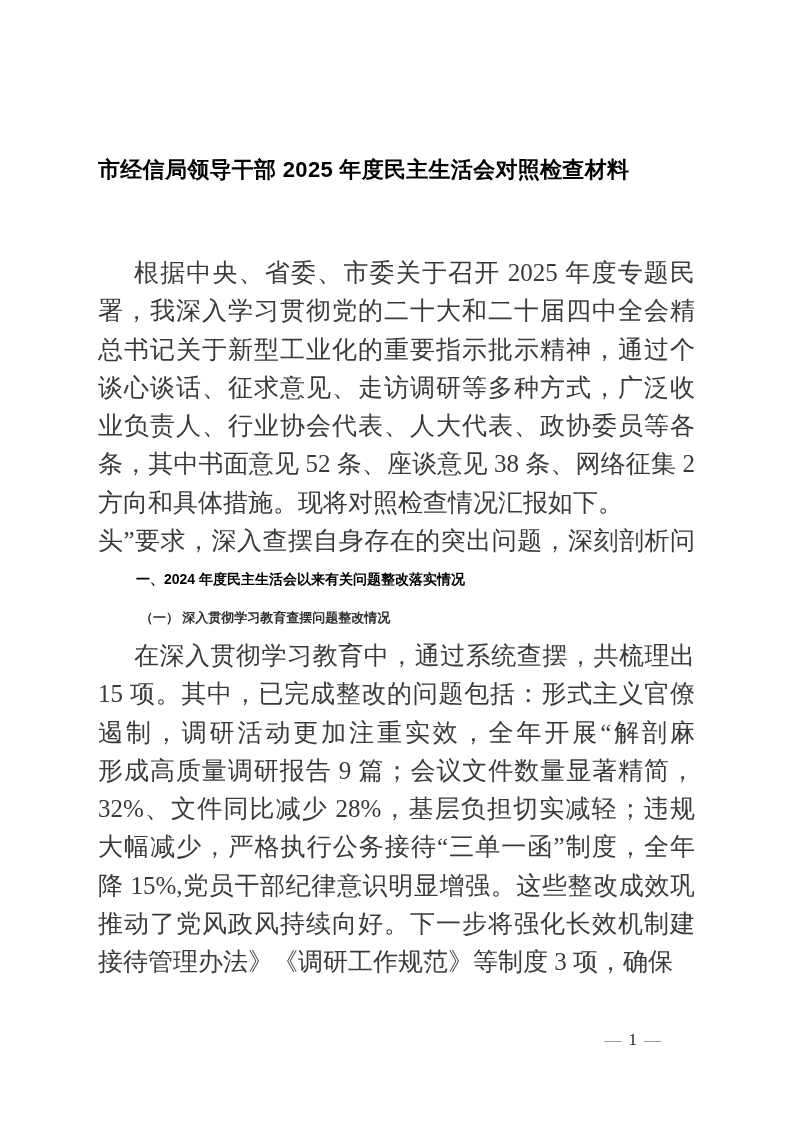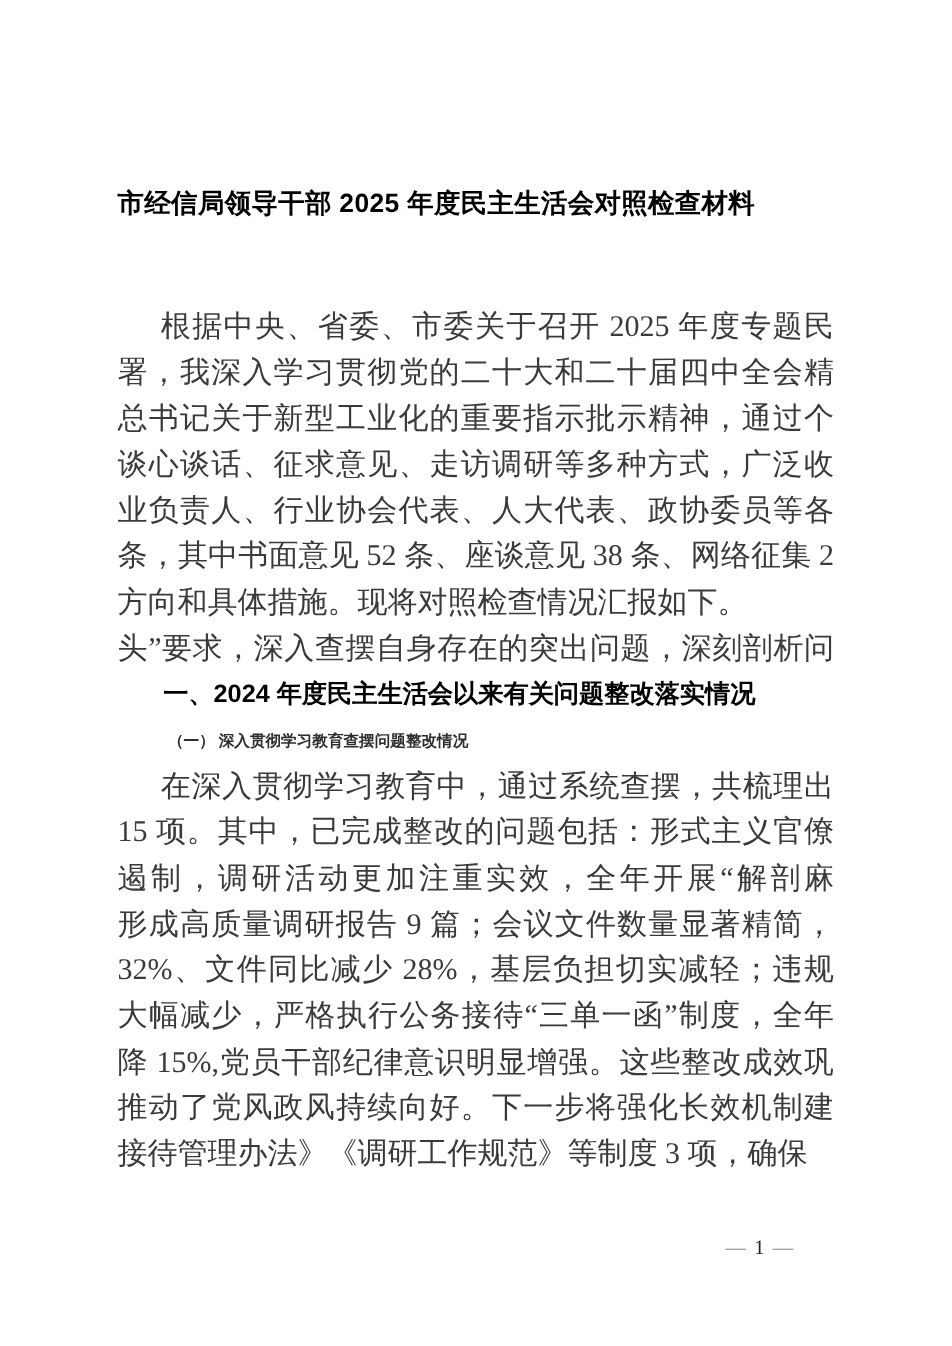--- a/index.html
+++ b/index.html
@@ -43,21 +43,21 @@
   }
   .j {
     text-align: justify;
     text-align-last: justify;
   }
   .indent  { text-indent: 36px; }
   .indent2 { text-indent: 42px; }
   .h1 {
     font-family: "Liberation Sans", "DejaVu Sans", sans-serif;
     font-weight: 700;
-    font-size: 21px;
+    font-size: 14px;
     color: #000000;
     text-indent: 38px;
   }
   .h2 {
     font-weight: 700;
     font-size: 13px;
     color: #2e2e2e;
   }
   .footer {
     position: absolute;

